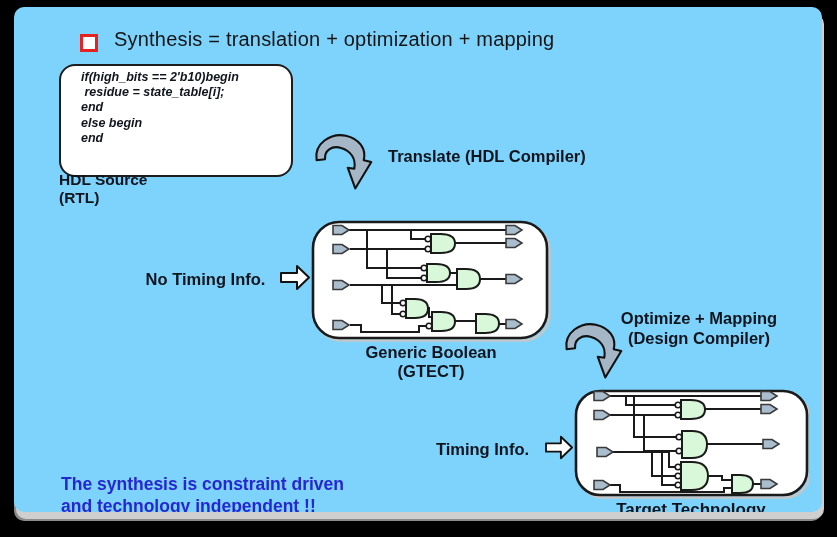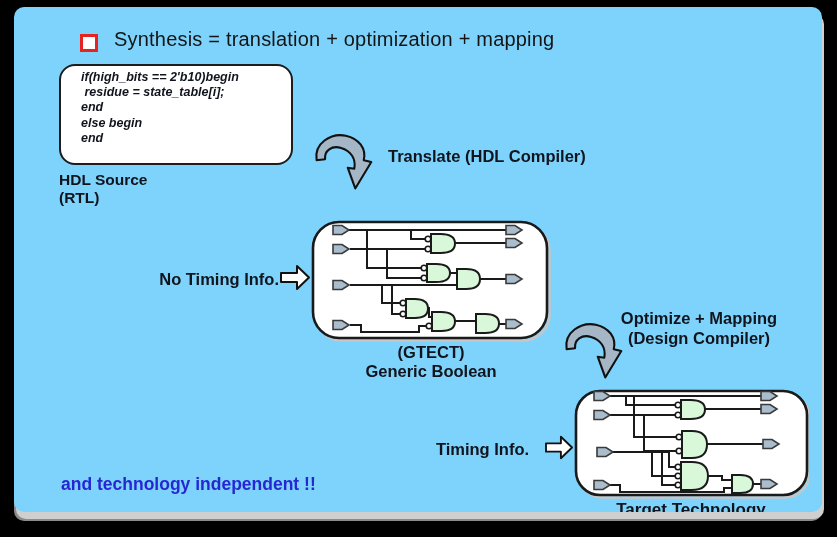--- a/index.html
+++ b/index.html
@@ -15,33 +15,33 @@
   }
   .bullet{
     position:absolute;left:66px;top:27px;width:12px;height:12px;
     border:3px solid #e6231e;background:#fff;
   }
   .title{
     position:absolute;left:100px;top:21px;
     font-size:20px;color:#141414;letter-spacing:.2px;
   }
   .codebox{
-    position:absolute;left:45px;top:57px;width:234px;height:101px;
+    position:absolute;left:45px;top:57px;width:234px;height:113px;
     border:2.5px solid #1d1d1d;border-radius:16px;overflow:hidden;
     padding:4px 6px 0 20px;box-sizing:border-box;
     background:#fff;
   }
   .codeline{
     font-style:italic;font-weight:bold;font-size:12.5px;line-height:15.2px;
     color:#10141d;white-space:pre;
   }
   .lbl{position:absolute;font-weight:bold;color:#10141d;}
   .hdl-label{left:45px;top:164px;width:234px;text-align:left;font-size:15.5px;line-height:18px;}
   .translate-label{left:374px;top:140px;font-size:16.5px;}
-  .no-timing-label{left:118px;top:263px;width:147px;text-align:right;font-size:16.5px;}
+  .no-timing-label{left:118px;top:263px;width:147px;text-align:center;font-size:16.5px;}
   .generic-label{left:317px;top:336px;width:200px;text-align:center;font-size:16.5px;line-height:19px;}
   .optimize-label{left:590px;top:301px;width:190px;text-align:center;font-size:16.5px;line-height:20px;}
   .timing-label{left:408px;top:433px;width:121px;text-align:center;font-size:16.5px;}
   .target-label{left:557px;top:493px;width:240px;text-align:center;font-size:17px;}
   .note{
     position:absolute;left:47px;top:467px;font-weight:bold;
     font-size:17.5px;line-height:21.5px;color:#2727d2;
   }
   .abs{position:absolute;}
   svg{display:block;}
@@ -118,22 +118,22 @@
       <circle cx="117" cy="20" r="2.8"></circle>
         <circle cx="117" cy="30" r="2.8"></circle>
       <circle cx="113" cy="49" r="2.8"></circle>
         <circle cx="113" cy="59" r="2.8"></circle>
       <circle cx="92" cy="84" r="2.8"></circle>
         <circle cx="92" cy="95" r="2.8"></circle>
       <circle cx="118" cy="107" r="2.8"></circle>
     </g>
   </svg>
   <div class="lbl generic-label">
+    <div>Generic Boolean</div>
     <div>(GTECT)</div>
-    <div>Generic Boolean</div>
   </div>
 
   <svg class="abs" style="left:546px;top:308px;" width="66" height="74" viewBox="0 0 70 70">
     <path d="M7,32 C4,14 22,3 38,6 C52,9 60,20 57,32 L65,34 L48,62 L40,40 L47,41 C49,30 43,22 33,19 C23,16 15,22 16,31 Z" fill="#a5b6c7" stroke="#111" stroke-width="2.2" stroke-linejoin="round"></path>
   </svg>
   <div class="lbl optimize-label">
     <div>Optimize + Mapping</div>
     <div>(Design Compiler)</div>
   </div>
 
@@ -182,16 +182,17 @@
       <circle cx="105" cy="48" r="2.8"></circle>
         <circle cx="105" cy="62" r="2.8"></circle>
       <circle cx="104" cy="78" r="2.8"></circle>
         <circle cx="104" cy="87" r="2.8"></circle>
         <circle cx="104" cy="96" r="2.8"></circle>
     </g>
   </svg>
   <div class="lbl target-label">Target Technology</div>
 
   <div class="note">
+    <div>The synthesis is constraint driven</div>
     <div>and technology independent !!</div>
   </div>
 
 </div>
 
 </body></html>

